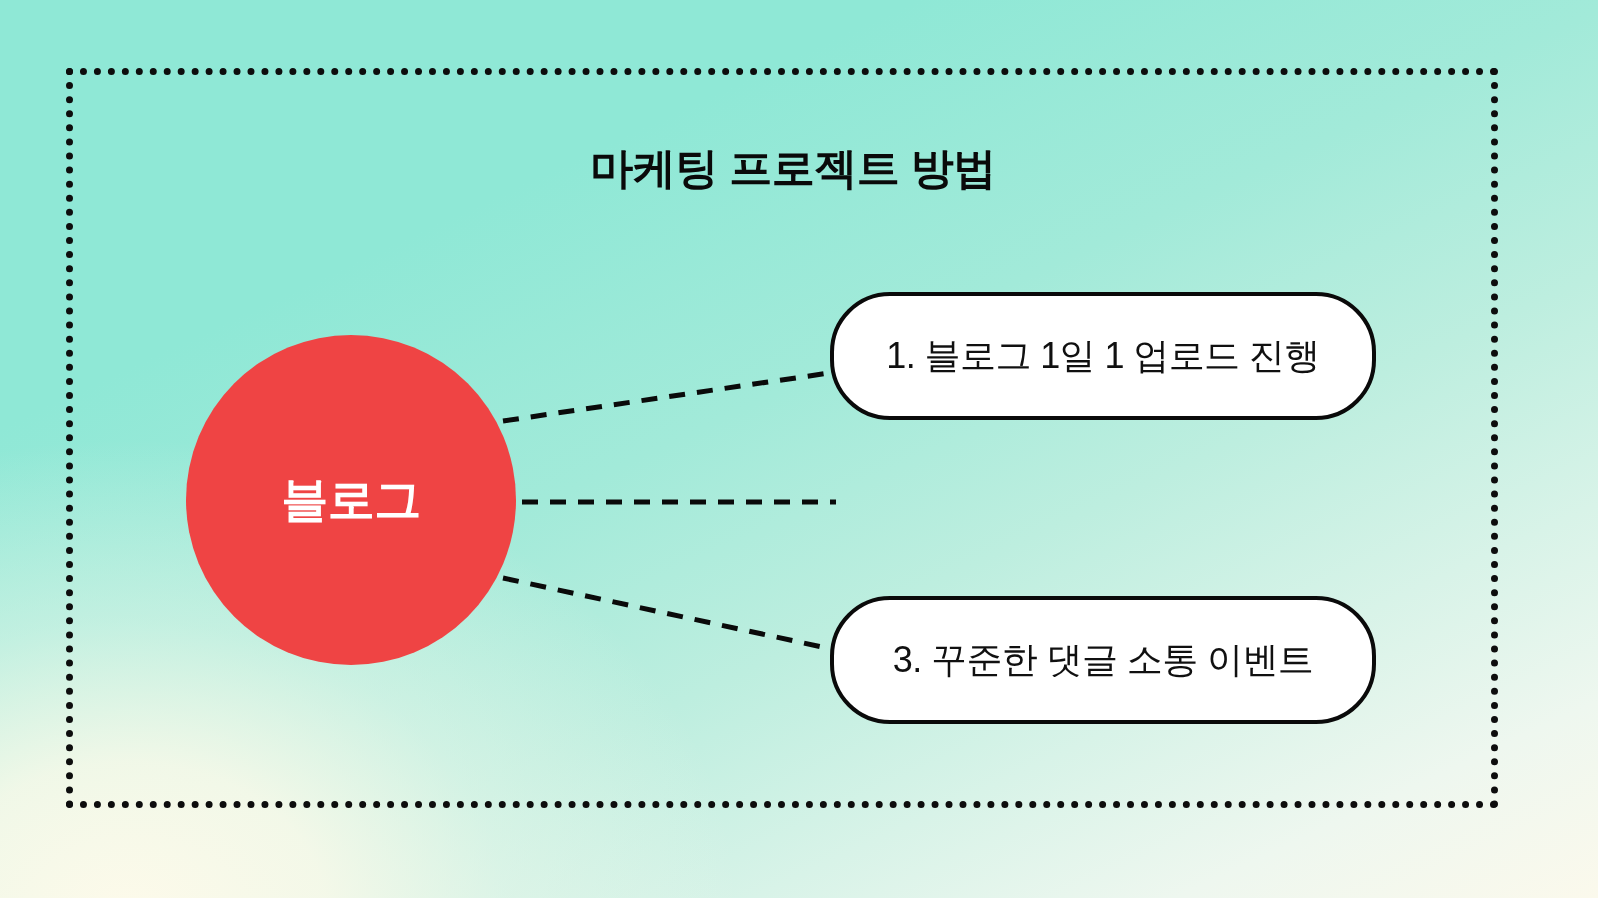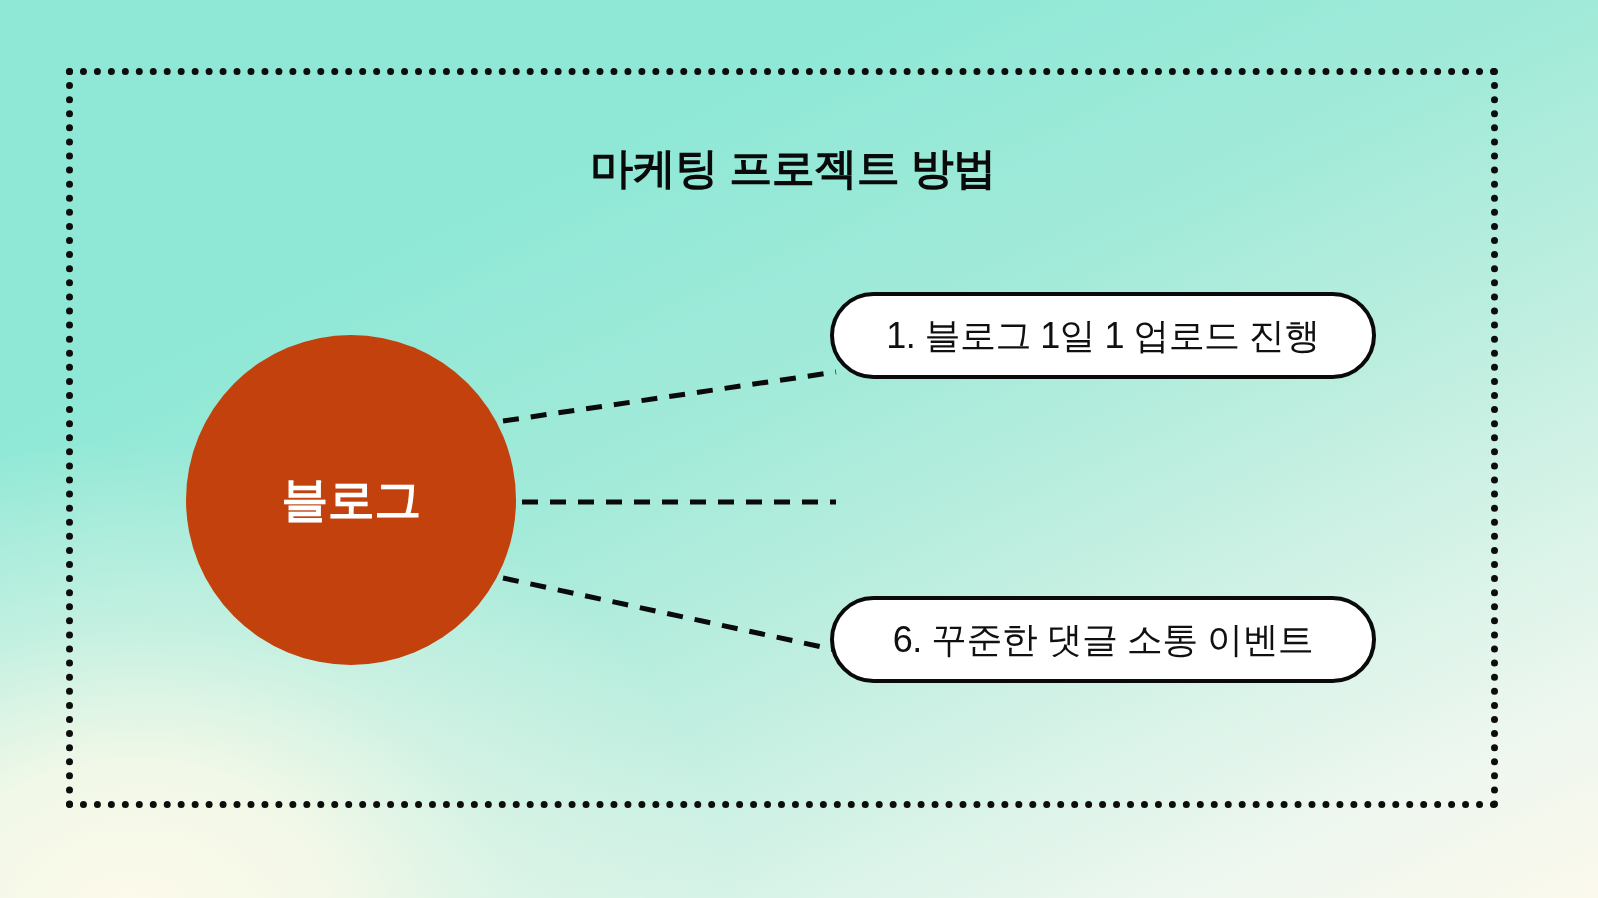--- a/index.html
+++ b/index.html
@@ -56,42 +56,42 @@
     width:1598px; height:898px;
     pointer-events:none;
   }
 
   
   .hub {
     position:absolute;
     left:186px; top:335px;
     width:330px; height:330px;
     border-radius:50%;
-    background:#c2410c;
+    background:#ef4444;
     display:flex;
     flex-direction:column;
     align-items:center;
     justify-content:center;
     color:#ffffff;
   }
   .hub-line {
     font-size:47px;
     font-weight:bold;
     line-height:1.32;
     letter-spacing:-0.5px;
     text-align:center;
     white-space:nowrap;
   }
 
   
   .pill {
     position:absolute;
     left:830px;
     width:546px;
-    height:87px;
+    height:128px;
     background:#ffffff;
     border:4px solid #0a0a0a;
     border-radius:60px;
     display:flex;
     align-items:center;
     justify-content:center;
   }
   .pill-1 { top:292px; }
   .pill-2 { top:444px; }
   .pill-3 { top:596px; }
@@ -125,16 +125,16 @@
   <div class="hub">
     <div class="hub-line">블로그</div>
   </div>
 
   <div class="pill pill-1">
     <span class="pill-text">1. 블로그 1일 1 업로드 진행</span>
   </div>
 
 
   <div class="pill pill-3">
-    <span class="pill-text">6. 꾸준한 댓글 소통 이벤트</span>
+    <span class="pill-text">3. 꾸준한 댓글 소통 이벤트</span>
   </div>
 
 </div>
 
 </body></html>

